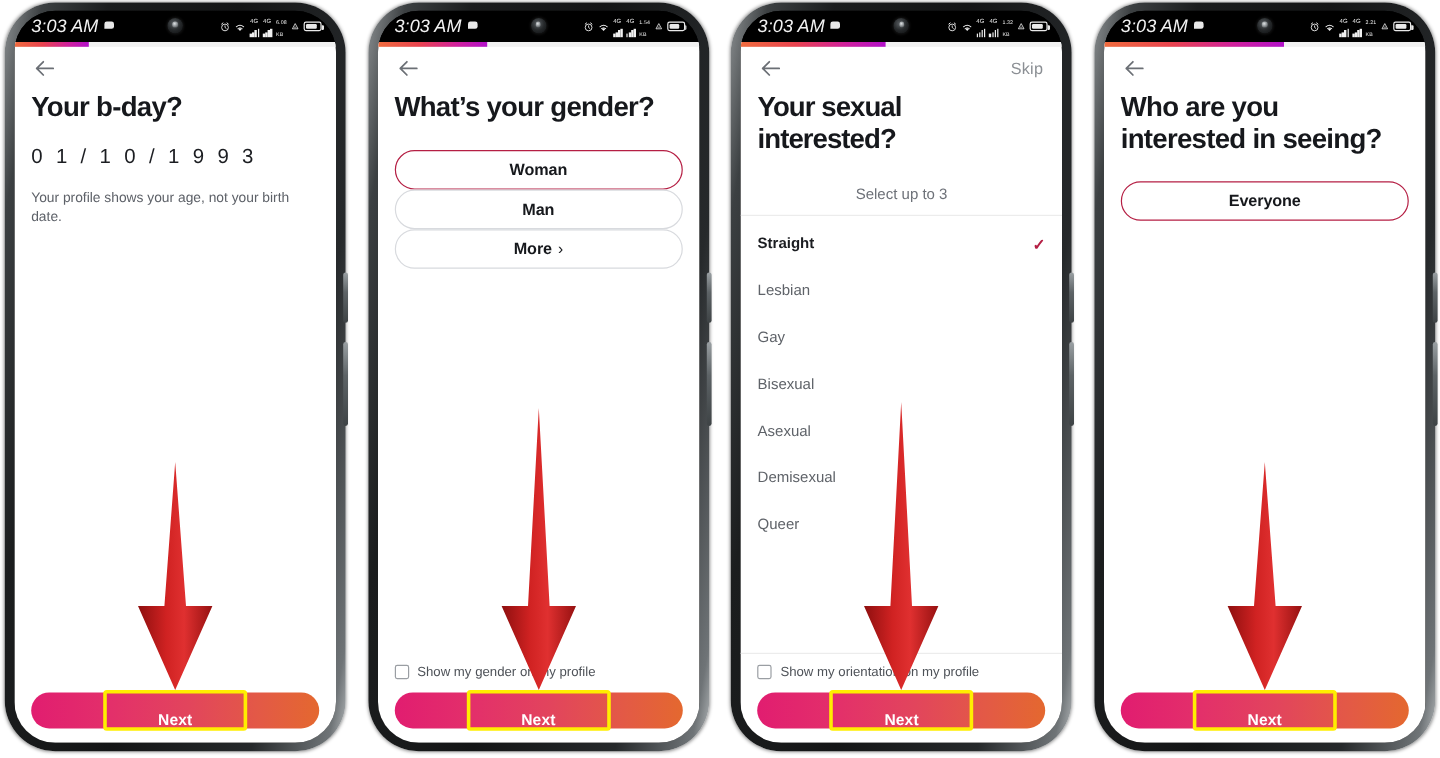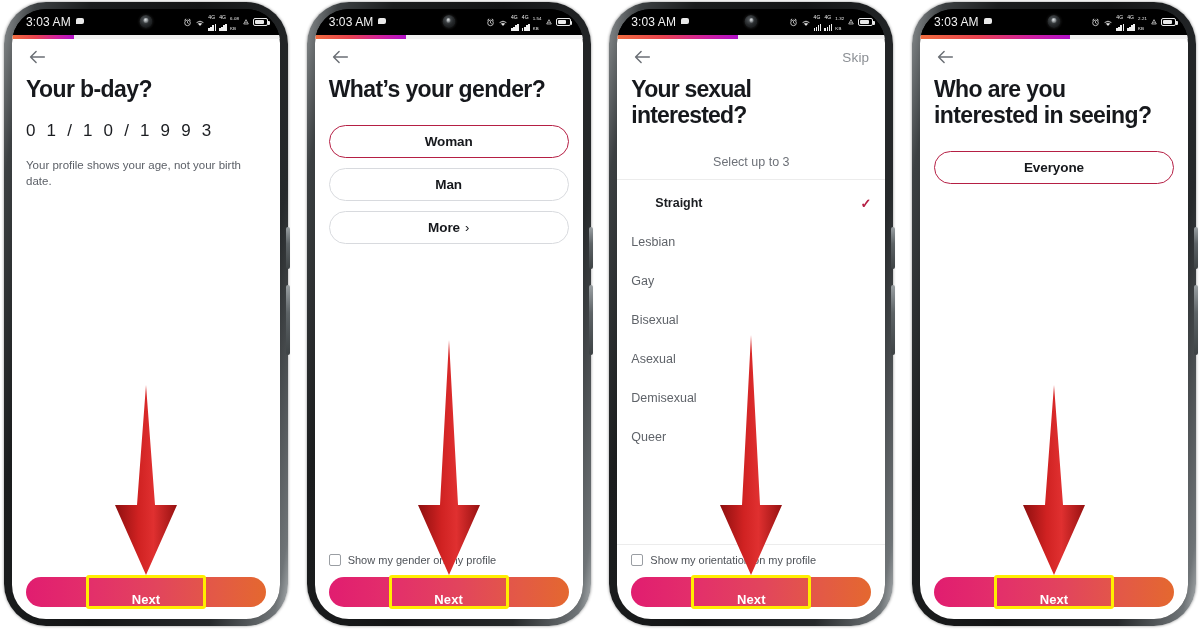--- a/index.html
+++ b/index.html
@@ -58,21 +58,21 @@
     height: 26px;
     background: #000;
     color: #fff;
     display: flex;
     align-items: center;
     padding: 0 12px 0 14px;
     font-size: 9px;
     letter-spacing: .1px;
   }
   .sb-left { display: flex; align-items: center; gap: 5px; }
-  .sb-time { font-size: 12px; color: #f2f2f2; }
+  .sb-time { font-size: 15px; color: #f2f2f2; font-style: italic; }
   .sb-msg {
     width: 8px; height: 6px; background: #e9e9e9;
     border-radius: 2px 2px 2px 0;
     position: relative; top: -1px;
   }
   .sb-spacer { flex: 1; }
   .camera {
     position: absolute;
     left: 50%; top: 6px;
     transform: translateX(-50%);
@@ -158,41 +158,41 @@
   }
   .subtle {
     margin-top: 26px;
     font-size: 12.5px;
     color: #6d7178;
     text-align: center;
   }
   .divider { height: 1px; background: #ececec; margin: 10px -14px 0; }
 
   
-  .pills { margin-top: 22px; display: flex; flex-direction: column; gap: 10px; }
+  .pills { margin-top: 22px; display: flex; flex-direction: column; }
   .pill {
     height: 33px;
     border-radius: 18px;
     border: 1.3px solid #d8dade;
     background: #fff;
     display: flex; align-items: center; justify-content: center;
     font-size: 13.5px; font-weight: 700; color: #16181c;
     letter-spacing: -0.1px;
   }
   .pill.selected { border-color: #b51f44; }
   .pill .chev { font-weight: 400; font-size: 13px; margin-left: 5px; color:#16181c; }
 
   
   .list { margin-top: 4px; }
   .list-item {
     height: 39px;
     display: flex; align-items: center; justify-content: space-between;
     font-size: 12.5px; color: #5f6369;
   }
-  .list-item.active { color: #1b1d21; font-weight: 700; margin-left: 24px; }
+  .list-item.active { color: #1b1d21; font-weight: 700; }
   .check { color: #b51f44; font-size: 13px; font-weight: 700; }
 
   
   .bottom { padding: 0 14px 12px; }
   .checkrow {
     display: flex; align-items: center; gap: 7px;
     margin-bottom: 11px;
   }
   .checkbox {
     width: 12px; height: 12px;

